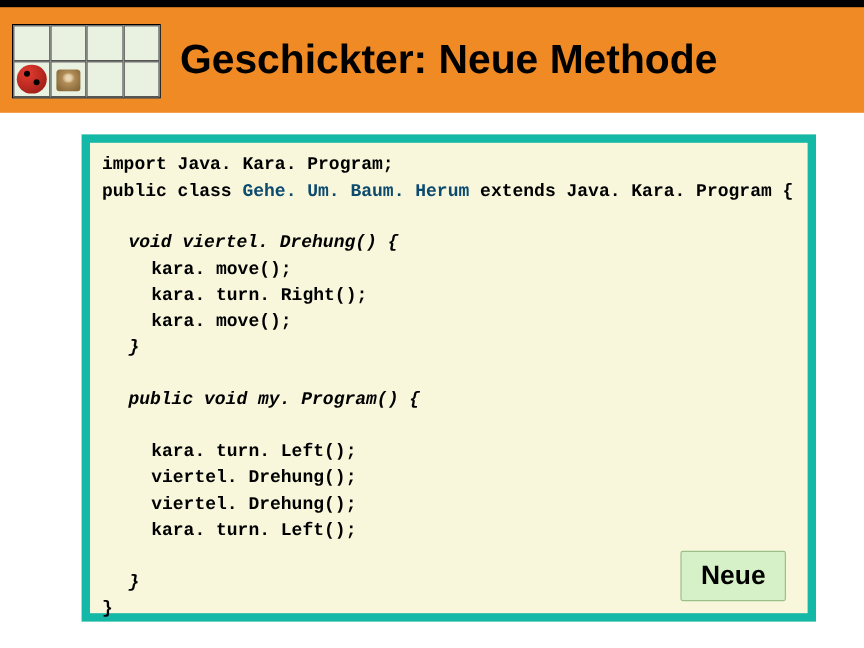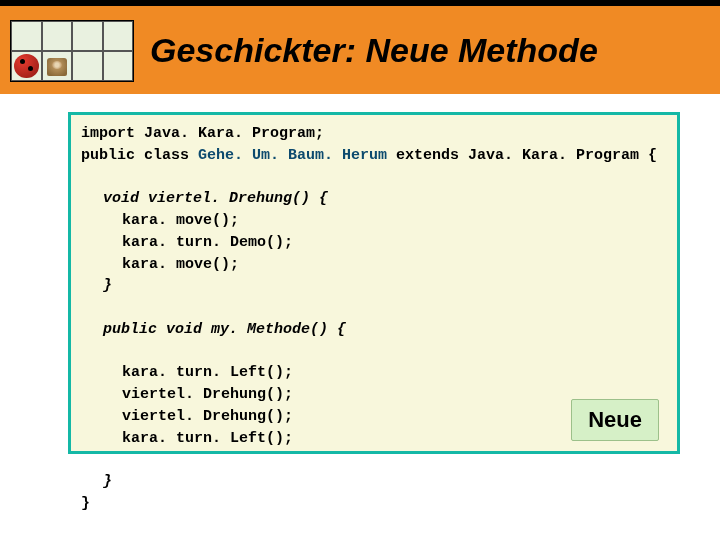--- a/index.html
+++ b/index.html
@@ -62,34 +62,33 @@
     top: 3px; left: 5px;
     width: 10px; height: 8px;
     background: radial-gradient(circle, #e8d6b3 30%, #bb9360 80%);
     border-radius: 50%;
   }
   .title {
     margin-left: 150px;
     font-size: 34px;
     font-weight: bold;
     color: #000;
-    font-style: italic;
   }
   .code-box {
     margin: 18px 40px 0 68px;
-    border: 3px solid #14b8a6;
+    border: 7px solid #14b8a6;
     background: #f8f7dc;
     padding: 8px 10px 8px 10px;
     font-family: "Courier New", Courier, monospace;
     font-size: 15px;
     font-weight: bold;
     line-height: 1.45;
     color: #000;
     position: relative;
-    height: 342px;
+    height: 406px;
   }
   .kw { color: #000; }
   .cname { color: #0c4a6e; }
   .ind1 { margin-left: 22px; font-style: italic; }
   .ind2 { margin-left: 41px; }
   .demo {
     position: absolute;
     right: 18px;
     bottom: 10px;
     background: #d6f0c7;
@@ -122,25 +121,25 @@
   </div>
   <div class="title">Geschickter: Neue Methode</div>
 </div>
 
 <div class="code-box">
   <div><span class="kw">import</span><span> Java. Kara. Program;</span></div>
   <div><span class="kw">public class </span><span class="cname">Gehe. Um. Baum. Herum</span><span class="kw"> extends</span><span> Java. Kara. Program {</span></div>
   <div>&nbsp;</div>
   <div class="ind1"><span class="kw">void</span><span> viertel. Drehung() {</span></div>
   <div class="ind2">kara. move();</div>
-  <div class="ind2">kara. turn. Demo();</div>
+  <div class="ind2">kara. turn. Right();</div>
   <div class="ind2">kara. move();</div>
   <div class="ind1">}</div>
   <div>&nbsp;</div>
-  <div class="ind1"><span class="kw">public void</span><span> my. Methode() {</span></div>
+  <div class="ind1"><span class="kw">public void</span><span> my. Program() {</span></div>
   <div>&nbsp;</div>
   <div class="ind2">kara. turn. Left();</div>
   <div class="ind2">viertel. Drehung();</div>
   <div class="ind2">viertel. Drehung();</div>
   <div class="ind2">kara. turn. Left();</div>
   <div>&nbsp;</div>
   <div class="ind1">}</div>
   <div>}</div>
 
   <div class="demo">Neue</div>

